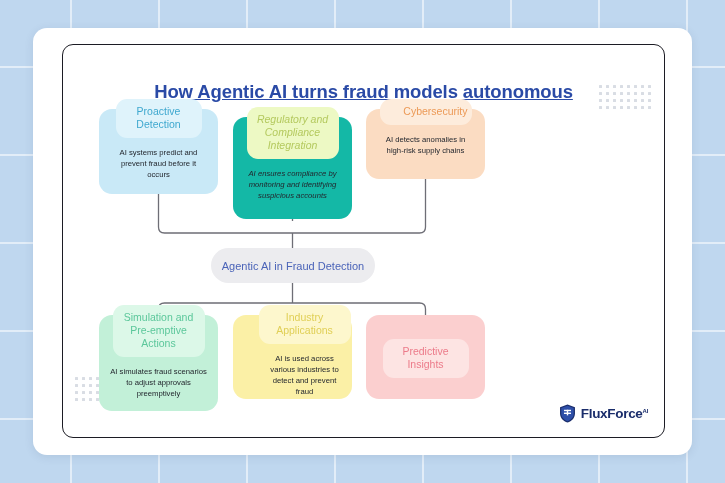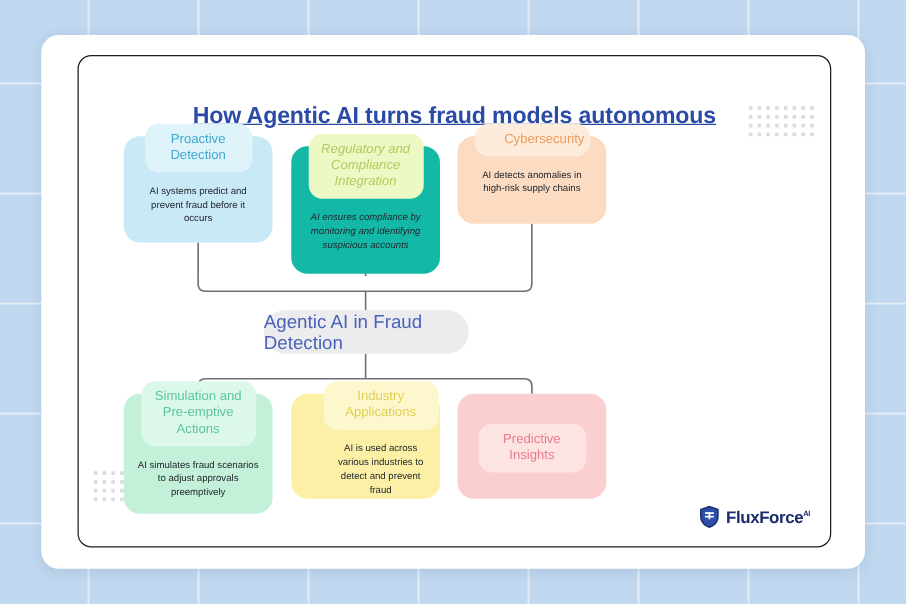--- a/index.html
+++ b/index.html
@@ -134,21 +134,21 @@
     position: absolute;
     left: 148px;
     top: 203px;
     width: 164px;
     height: 35px;
     background: #ececef;
     border-radius: 18px;
     display: flex;
     align-items: center;
     justify-content: center;
-    font-size: 15px;
+    font-size: 11px;
     color: #4a63b8;
   }
 
   
   #wires {
     position: absolute;
     left: 0; top: 0;
     width: 603px;
     height: 394px;
     pointer-events: none;

